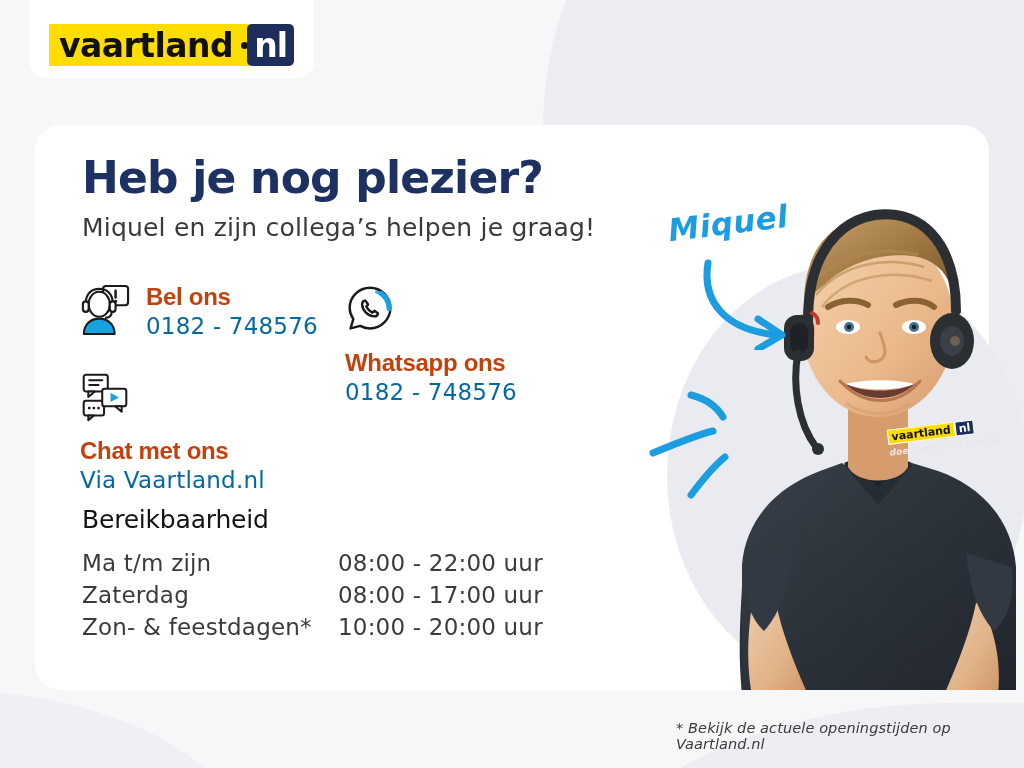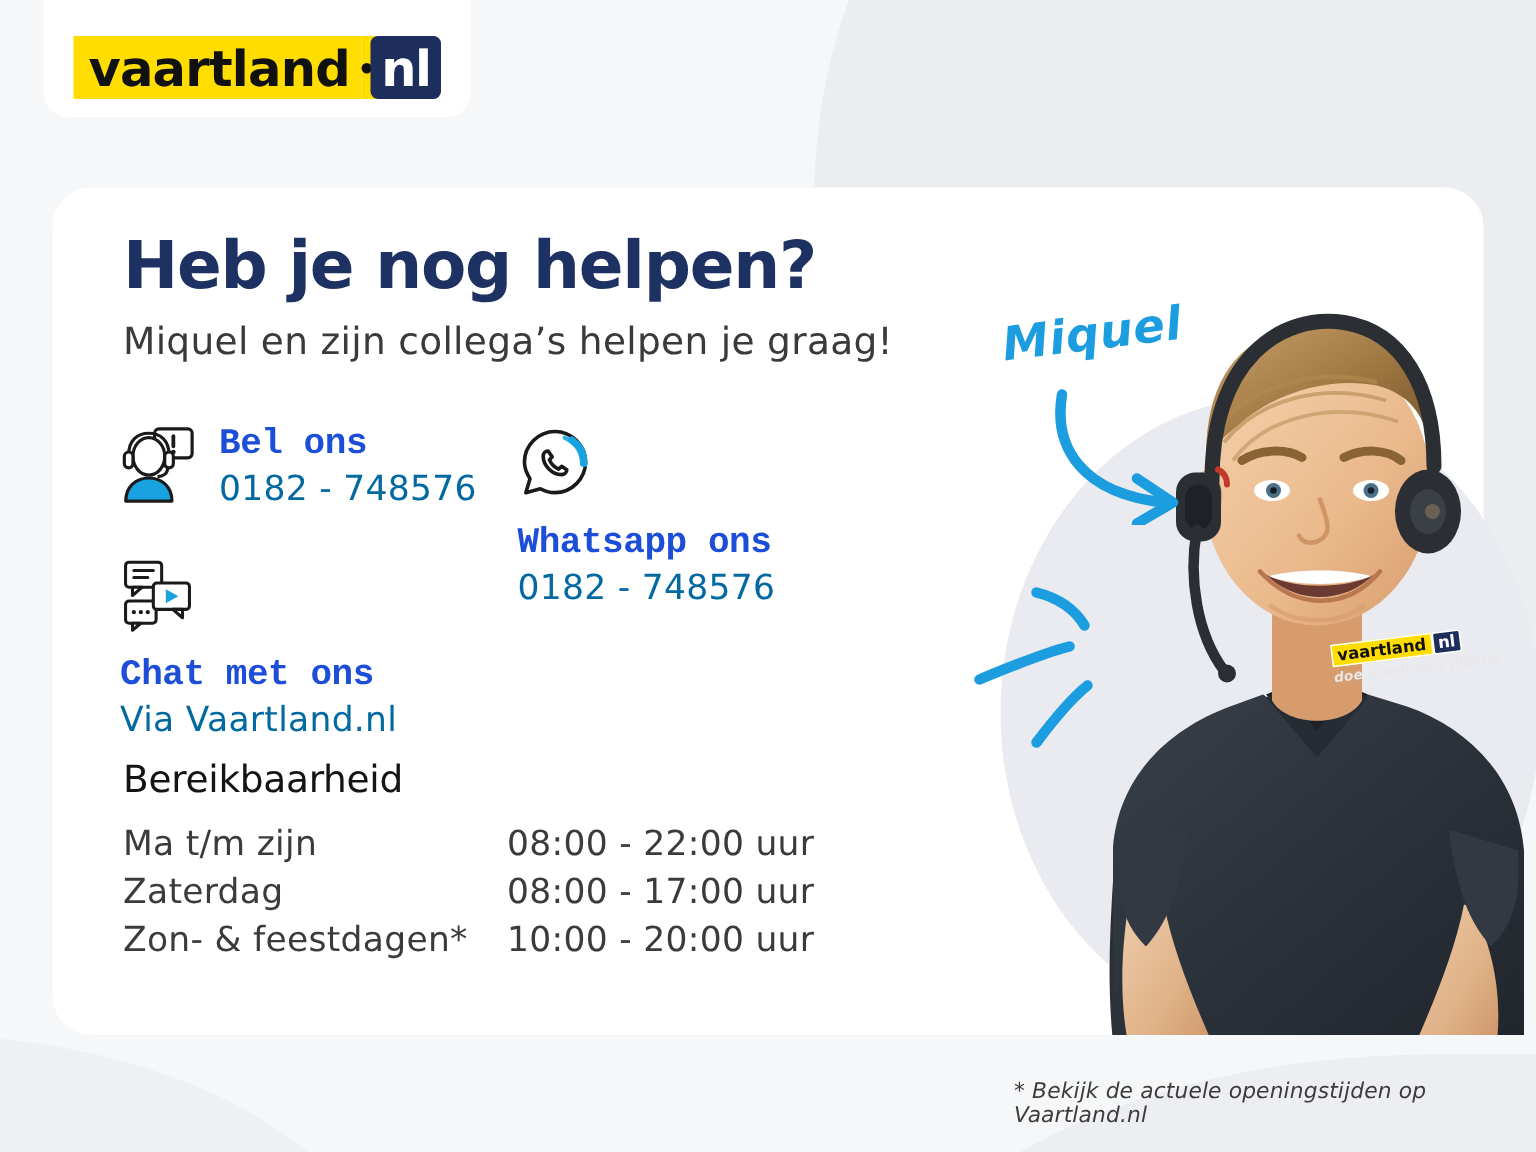--- a/index.html
+++ b/index.html
@@ -89,22 +89,22 @@
     font-size:25px;color:#3a3a3a;letter-spacing:.2px;
   }
 
   .contact-row{position:absolute;display:flex;align-items:flex-start;gap:16px;}
   .c-call{left:80px;top:284px;}
   .c-whats{left:345px;top:284px;flex-direction:column;}
   .c-chat{left:80px;top:372px;flex-direction:column;}
   .c-icon{width:50px;height:52px;flex:0 0 50px;}
   .c-text{display:flex;flex-direction:column;}
   .c-title{
-    font-family:Liberation Mono, monospace;
-    font-size:24px;font-weight:700;color:#1d4ed8;line-height:1.08;
+    font-family:Liberation Sans, sans-serif;
+    font-size:24px;font-weight:700;color:#c2410c;line-height:1.08;
     letter-spacing:-.3px;
   }
   .c-sub{
     font-family:"DejaVu Sans", sans-serif;
     font-size:23px;color:#0369a1;line-height:1.45;letter-spacing:.2px;
   }
 
   .hours-title{
     position:absolute;left:82px;top:505px;
     font-family:"DejaVu Sans", sans-serif;
@@ -263,21 +263,21 @@
   <svg class="arrow-svg" width="105" height="95" viewBox="0 0 105 95">
     <path d="M8 8 C2 44 22 74 76 80" stroke="#1b9de0" stroke-width="7" fill="none" stroke-linecap="round"></path>
     <path d="M58 64 L82 80 L58 94" stroke="#1b9de0" stroke-width="7" fill="none" stroke-linecap="round" stroke-linejoin="round"></path>
   </svg>
   <svg class="sparks-svg" width="105" height="135" viewBox="0 0 105 135">
     <path d="M46 30 C62 34 72 42 78 52" stroke="#1b9de0" stroke-width="7" fill="none" stroke-linecap="round"></path>
     <path d="M8 88 C32 78 52 70 68 66" stroke="#1b9de0" stroke-width="7" fill="none" stroke-linecap="round"></path>
     <path d="M46 130 C58 114 70 100 80 92" stroke="#1b9de0" stroke-width="7" fill="none" stroke-linecap="round"></path>
   </svg>
 
-  <div class="headline">Heb je nog helpen?</div>
+  <div class="headline">Heb je nog plezier?</div>
   <div class="subhead">Miquel en zijn collega’s helpen je graag!</div>
 
   <div class="contact-row c-call">
     <svg class="c-icon" viewBox="0 0 52 54">
       <rect x="24" y="2" width="26" height="20" rx="3" fill="#fff" stroke="#1a1a1a" stroke-width="2.2"></rect>
       <path d="M30 22 L27 30 L36 22 Z" fill="#fff" stroke="#1a1a1a" stroke-width="2.2" stroke-linejoin="round"></path>
       <line x1="37" y1="7" x2="37" y2="14" stroke="#1a1a1a" stroke-width="2.6" stroke-linecap="round"></line>
       <circle cx="37" cy="18" r="1.6" fill="#1a1a1a"></circle>
       <ellipse cx="20" cy="21" rx="11" ry="13" fill="#fff" stroke="#1a1a1a" stroke-width="2.2"></ellipse>
       <path d="M6 20 C6 10 12 5 20 5 C28 5 34 10 34 20" fill="none" stroke="#1a1a1a" stroke-width="2.2"></path>

